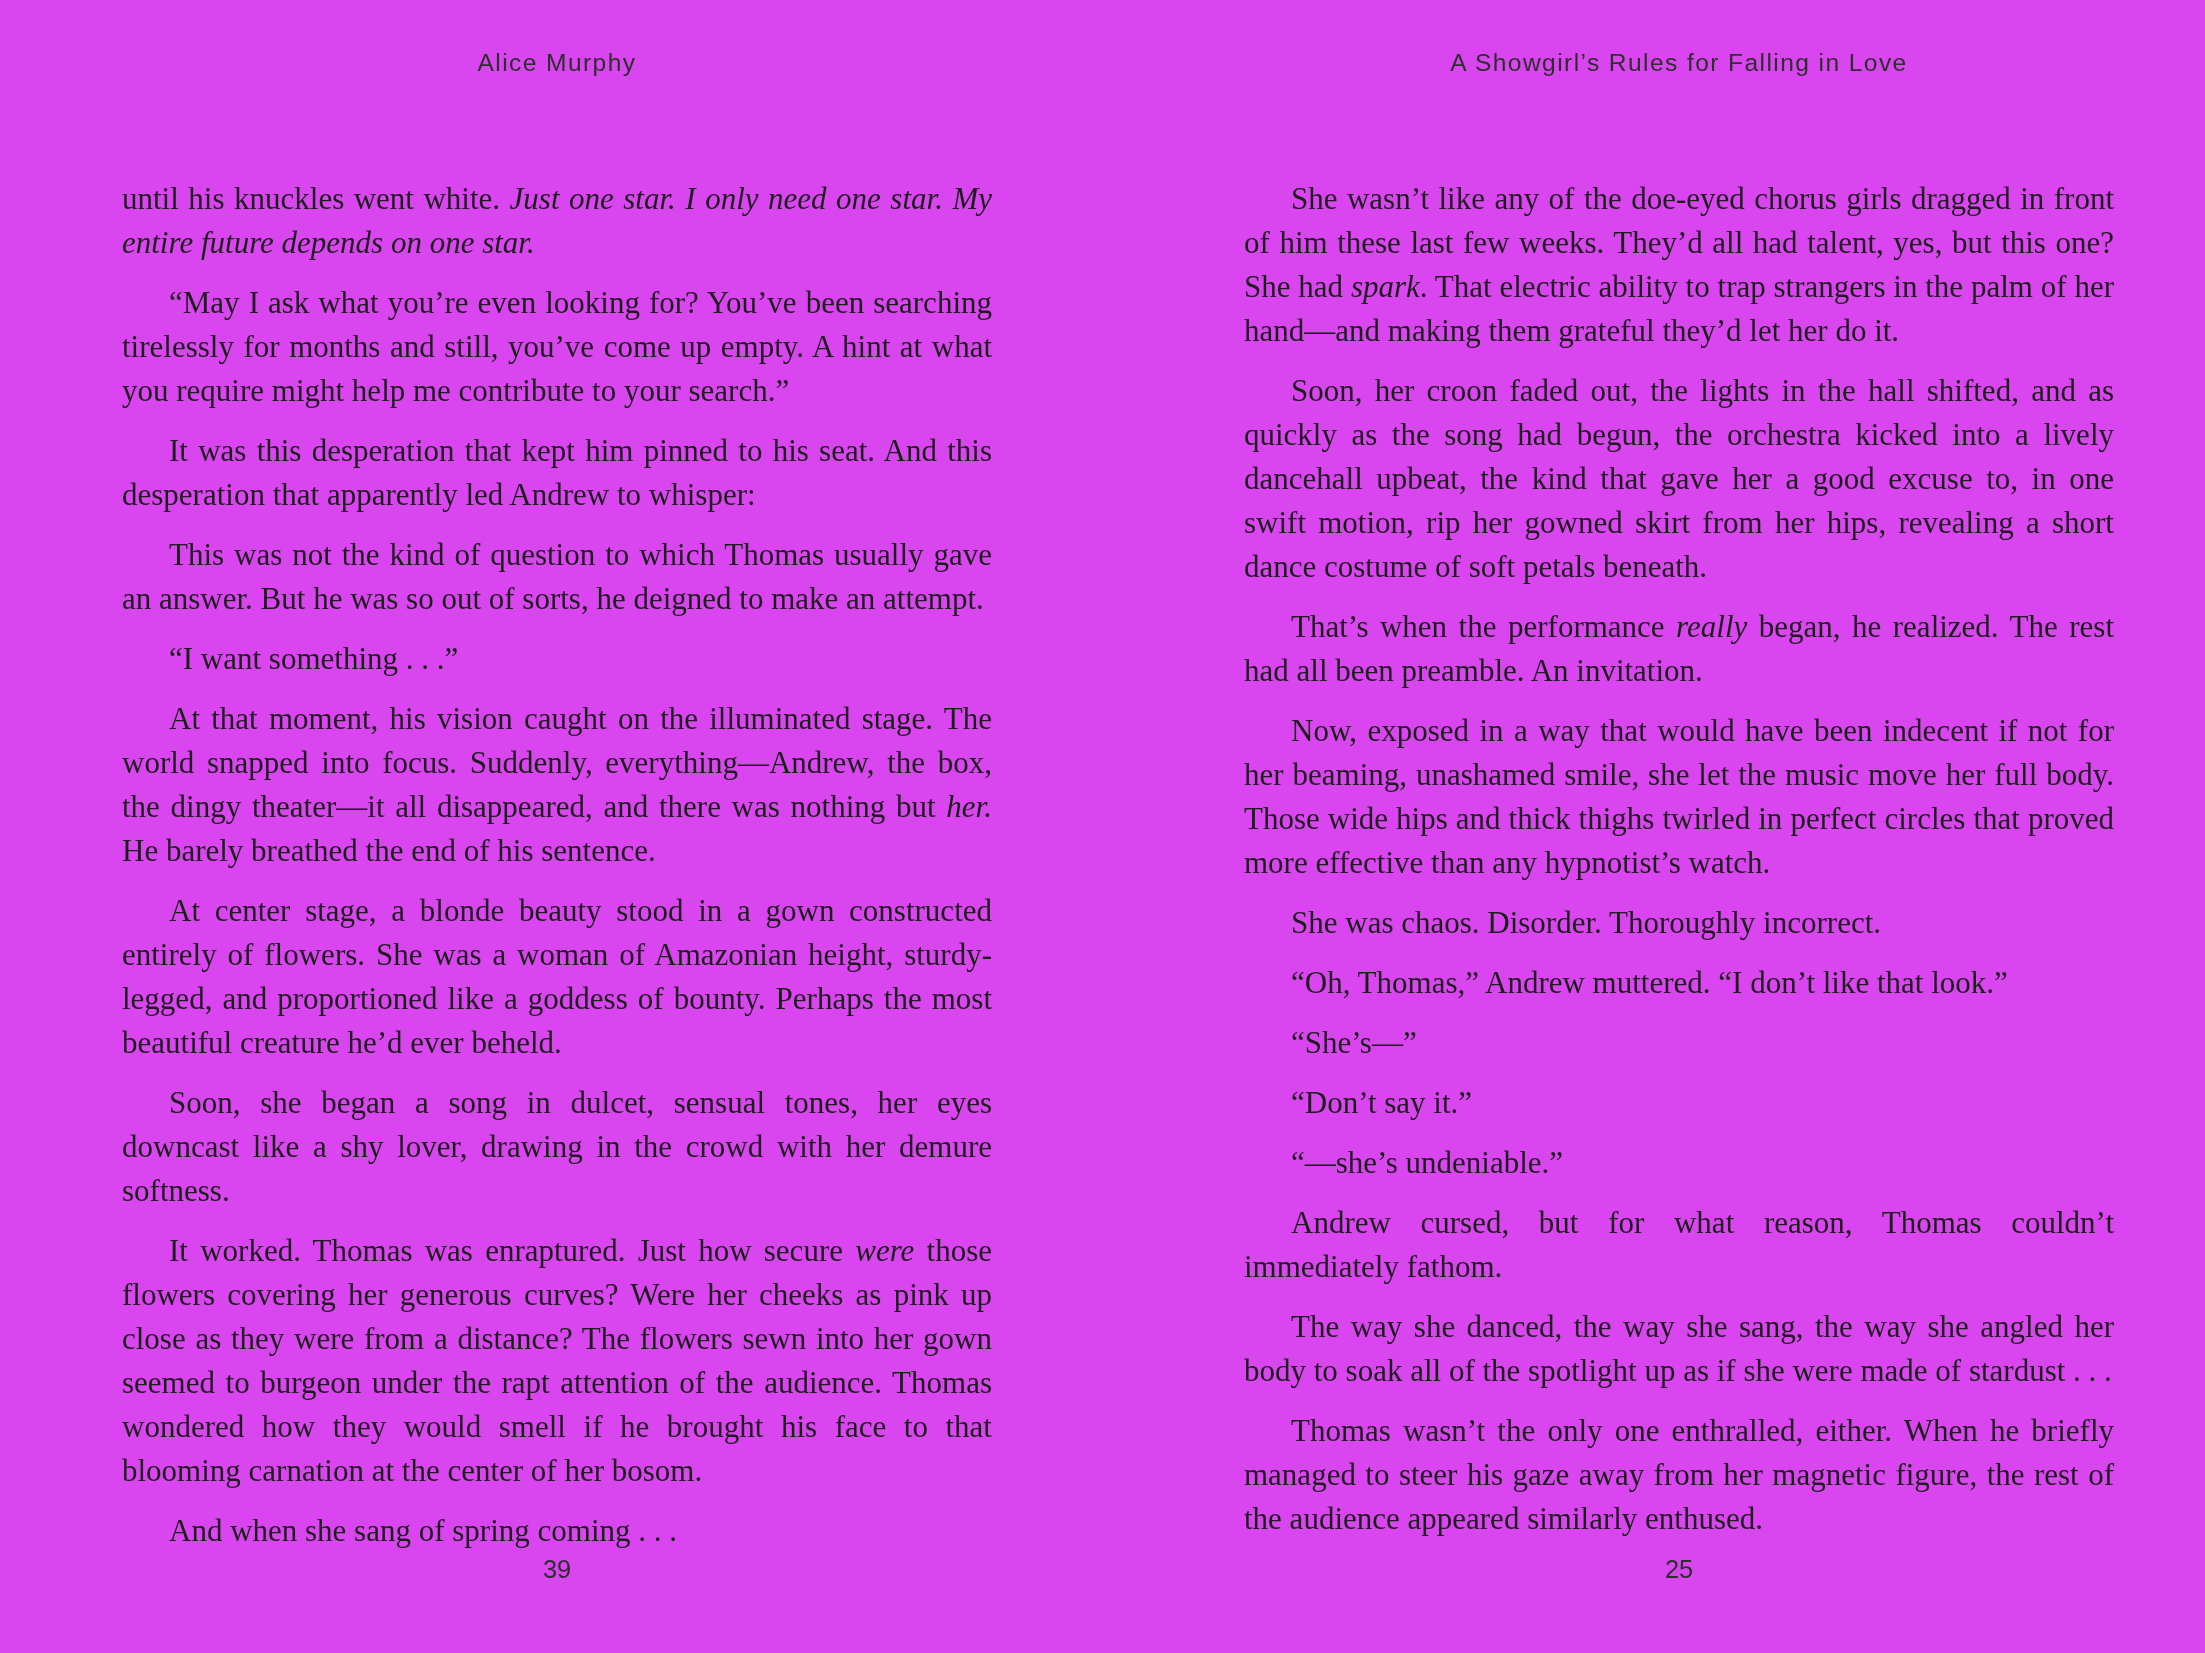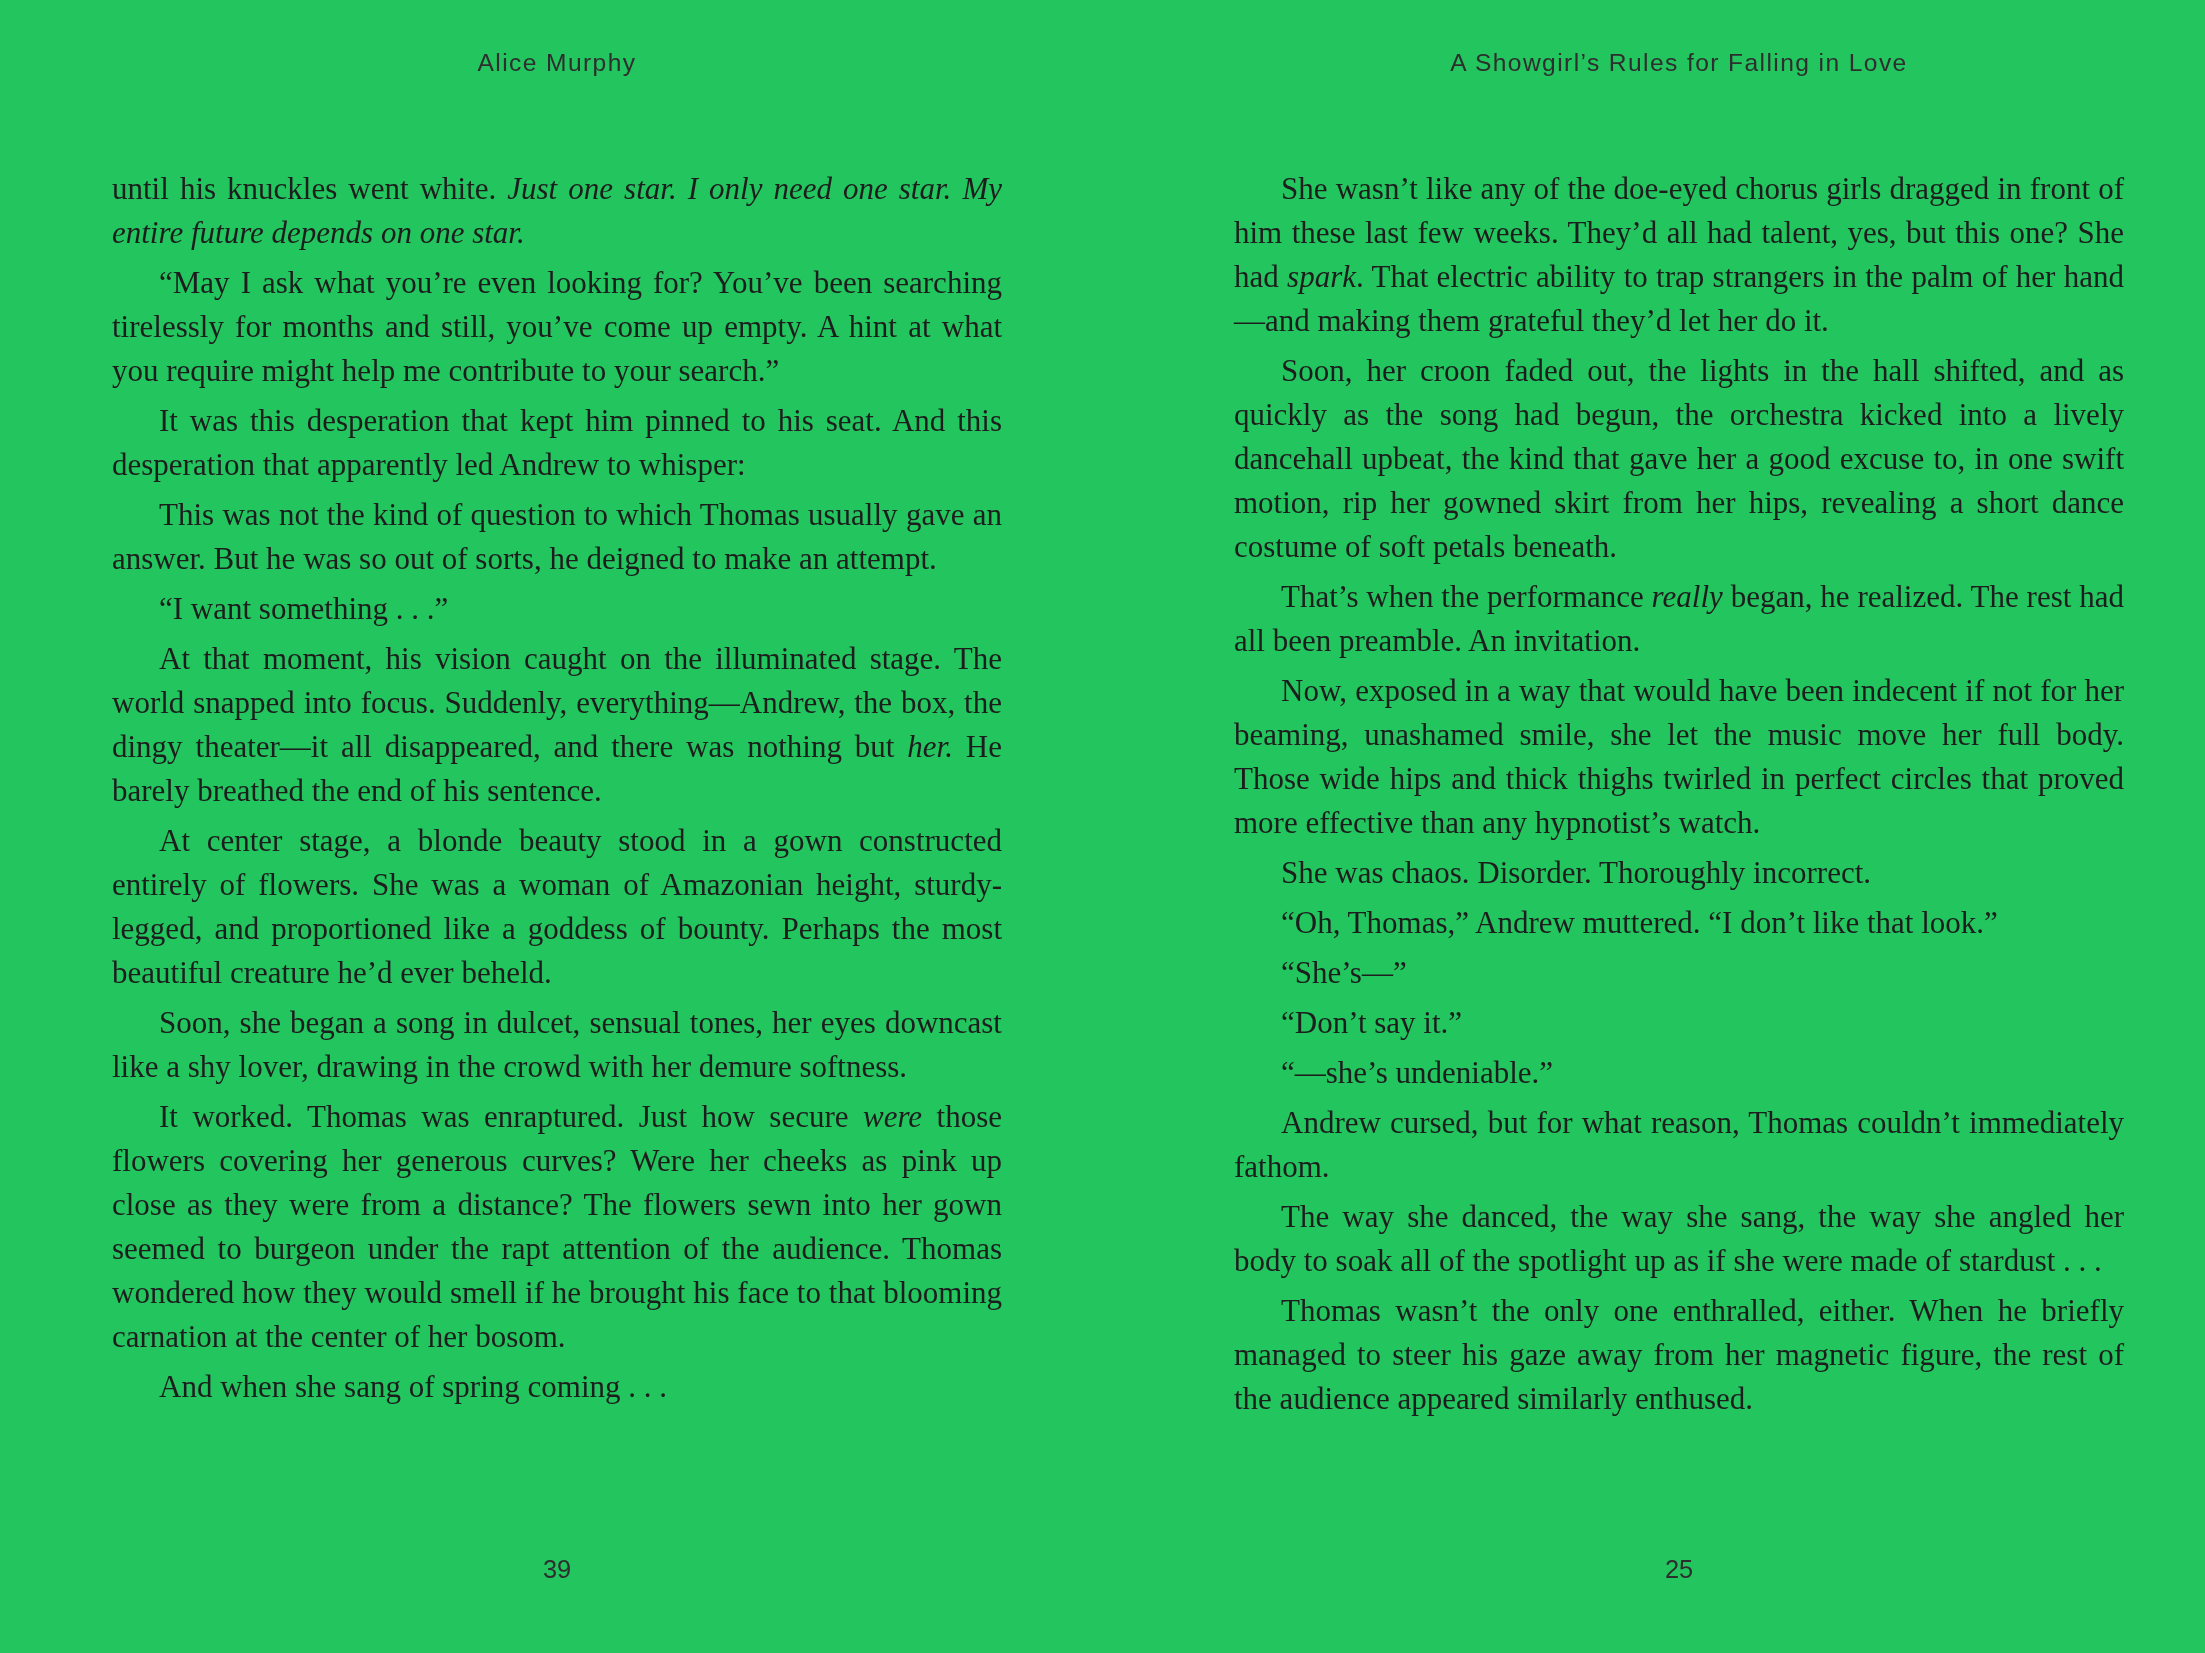--- a/index.html
+++ b/index.html
@@ -9,21 +9,21 @@
   }
   body {
     width: 2205px;
     height: 1654px;
     position: relative;
     overflow: hidden;
   }
   .spread {
     position: absolute;
     inset: 0;
-    background: #22c55e;
+    background: #d946ef;
   }
   .page {
     position: absolute;
     top: 0;
     height: 1654px;
   }
   .page-left  { left: 106px;  width: 902px; }
   .page-right { left: 1228px; width: 902px; }
 
   .running-head {
@@ -46,21 +46,21 @@
     left: 0;
     width: 100%;
     font-family: "Liberation Serif", serif;
     font-size: 31px;
     line-height: 44px;
     color: #1d1d1d;
     text-align: justify;
     text-justify: inter-word;
   }
   .para {
-    margin: 6px;
+    margin: 16px;
     padding: 0;
   }
   .para.indent {
     text-indent: 47px;
   }
   .para em {
     font-style: italic;
   }
 
   .folio {

